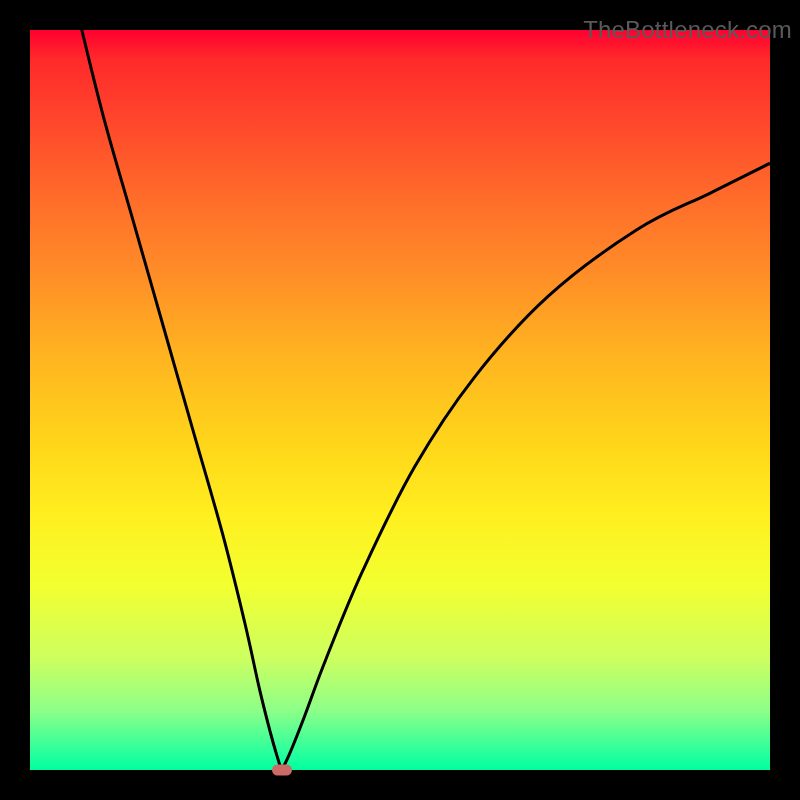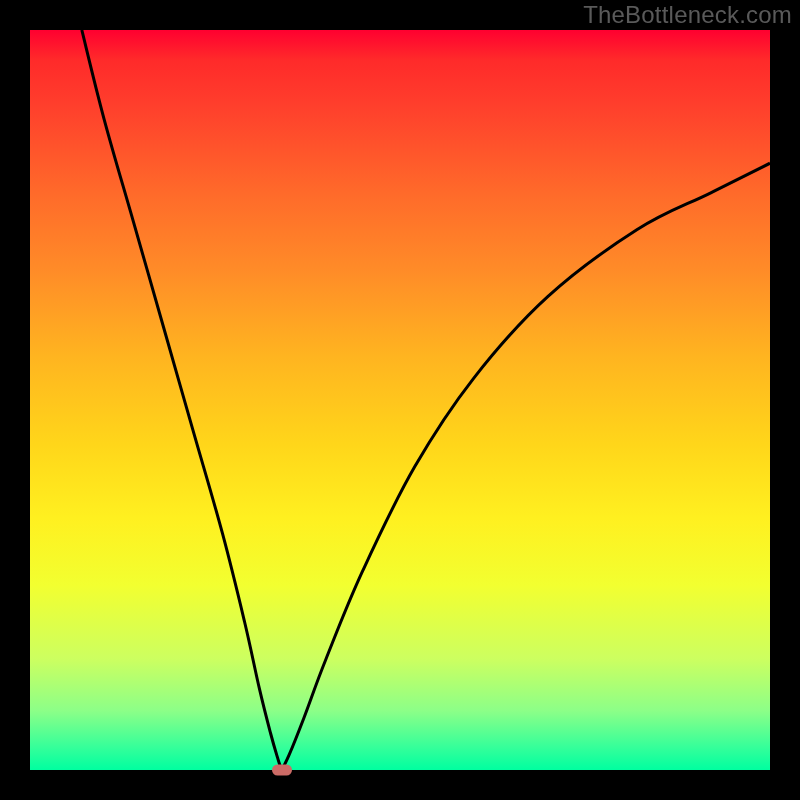--- a/index.html
+++ b/index.html
@@ -29,21 +29,21 @@
       #fff020 66%,
       #f2ff30 75%,
       #ccff60 85%,
       #8cff88 92%,
       #34ff9a 97%,
       #00ffa0 100%
     );
   }
   .watermark {
     position: absolute;
-    top: 1px;
+    top: 16px;
     right: 8px;
     color: #5a5a5a;
     font-size: 24px;
     font-weight: 500;
     letter-spacing: 0.2px;
     z-index: 10;
   }
   svg.curve {
     position: absolute;
     left: 0;

